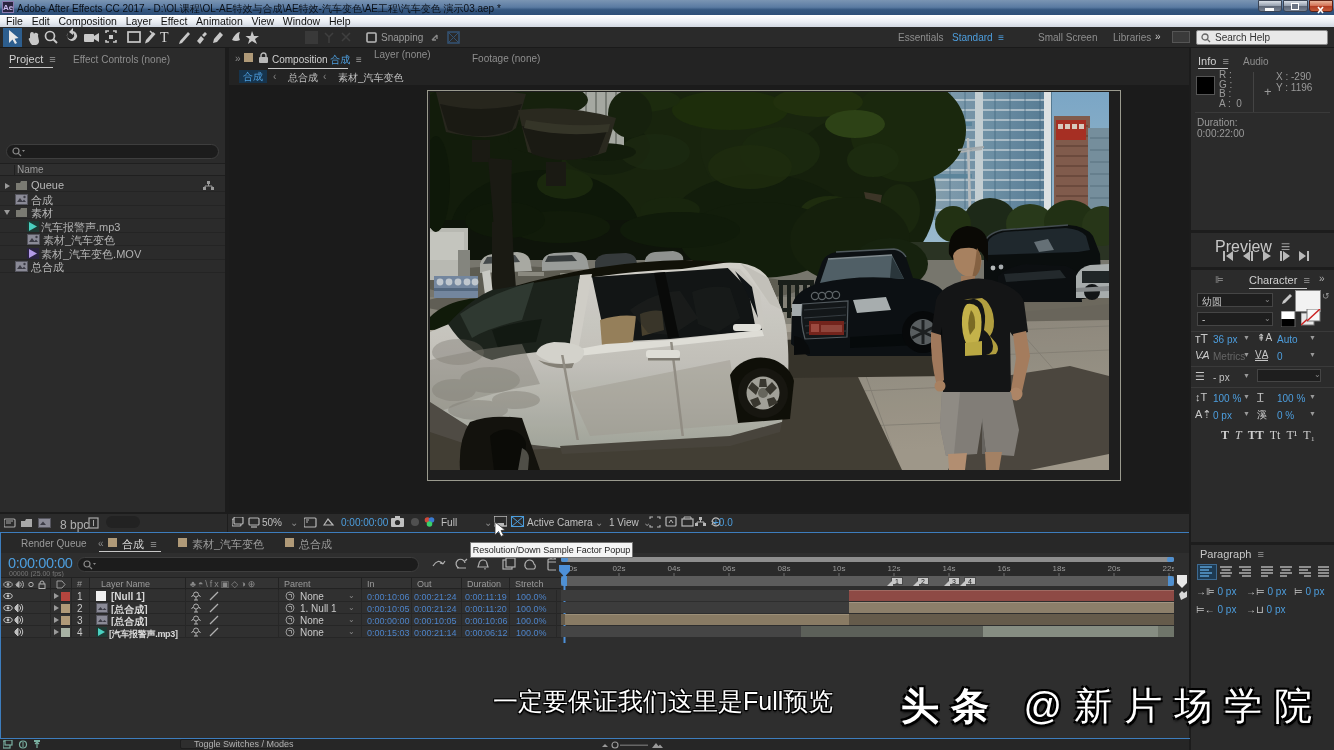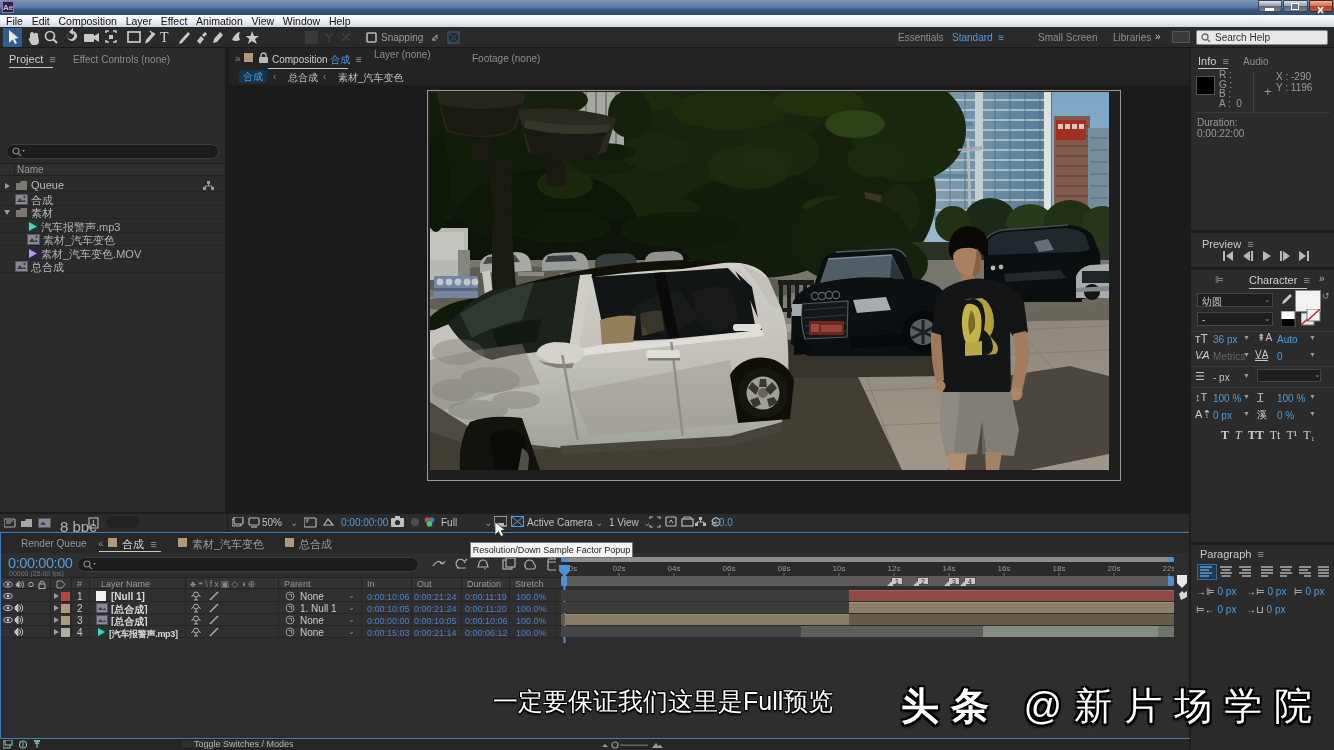--- a/index.html
+++ b/index.html
@@ -15,20 +15,21 @@
   font-size:7px; color:#222; text-align:center; line-height:7px; }
 .mk::before { content:""; position:absolute; left:-5px; top:2px; border:3px solid transparent;
   border-right-color:#c8c8c8; border-bottom-color:#c8c8c8; }
 </style>
 </head>
 <body>
 
 <div class="abs" id="titlebar" style="left:0;top:0;width:1334px;height:18px;
   background:linear-gradient(#7b95b3 0%, #5a7ba2 40%, #33557e 55%, #2a4a74 100%);">
   <div class="abs" style="left:2px;top:1px;width:12px;height:12px;background:#2a2440;border:1px solid #8a7ab0;color:#cabcf0;font-size:8px;line-height:11px;text-align:center;font-weight:bold;">Ae</div>
+  <div class="abs" style="left:17px;top:1.5px;font-size:10px;color:#0a0f16;">Adobe After Effects CC 2017 - D:\OL课程\OL-AE特效与合成\AE特效-汽车变色\AE工程\汽车变色 演示03.aep *</div>
 
   <div class="abs" style="left:1258px;top:0;width:24px;height:12px;background:linear-gradient(#d8dee6,#9aa4b2 45%,#5a6474 50%,#7a8494);border:1px solid #3a4454;border-radius:0 0 3px 3px;">
     <div class="abs" style="left:6px;top:7px;width:9px;height:3px;background:#f8f8f8;"></div>
   </div>
   <div class="abs" style="left:1283px;top:0;width:25px;height:12px;background:linear-gradient(#d8dee6,#9aa4b2 45%,#5a6474 50%,#7a8494);border:1px solid #3a4454;border-radius:0 0 3px 3px;">
     <div class="abs" style="left:7px;top:2px;width:8px;height:7px;border:1px solid #fff;background:#6a7484;"></div>
   </div>
   <div class="abs" style="left:1309px;top:0;width:24px;height:12px;background:linear-gradient(#e8b49a,#d4765a 45%,#b03a20 50%,#c25c3a);border:1px solid #5a2014;border-radius:0 0 3px 3px;">
     <svg width="22" height="10">
         <path d="M8 2 L13 8 M13 2 L8 8" stroke="#fff" stroke-width="1.6"></path>
@@ -614,21 +615,21 @@
 
 <div class="abs" style="left:0;top:514px;width:227px;height:18px;background:#2b2b2b;">
   <svg class="abs" style="left:4px;top:3px;" width="52" height="12">
     <rect x="0" y="2" width="11" height="8" rx="1" fill="none" stroke="#a8a8a8" stroke-width="1.2"></rect>
       <path d="M2 4 l7 0 M2 6 l5 0" stroke="#a8a8a8"></path>
     <path d="M17 4 l4 0 1-2 6 0 0 8 -11 0 z" fill="#a8a8a8"></path>
     <rect x="34" y="1" width="13" height="10" fill="#55555e"></rect>
       <rect x="35" y="2" width="11" height="8" fill="#8a8a96"></rect>
       <path d="M36 8 l3-3.5 3 3.5 z" fill="#3c3c46"></path>
   </svg>
-  <div class="abs" style="left:60px;top:4px;font-size:15px;color:#b0b0b0;">8 bpc</div>
+  <div class="abs" style="left:60px;top:4px;font-size:12px;color:#b0b0b0;">8 bpc</div>
   <svg class="abs" style="left:88px;top:3px;" width="12" height="12">
       <rect x="1" y="1" width="9" height="10" fill="none" stroke="#a8a8a8" stroke-width="1.2"></rect>
       <path d="M5.5 3 l0 6" stroke="#a8a8a8"></path>
     </svg>
   <div class="abs" style="left:106px;top:2px;width:34px;height:12px;background:#222;border-radius:6px;"></div>
 </div>
 
 <div class="abs" id="timeline" style="left:0;top:532px;width:1190px;height:212px;background:#2e2e2e;border-left:1px solid #3d7dbd;border-right:1px solid #3d7dbd;border-top:1px solid #3d7dbd;">
 
   <div class="abs" style="left:0;top:0;width:1188px;height:20px;background:#282828;">
@@ -933,21 +934,21 @@
   <div class="abs" style="left:52px;top:8px;color:#8e8e8e;">Audio</div>
   <div class="abs" style="left:5px;top:28px;width:19px;height:19px;background:#000;border:1px solid #555;"></div>
   <div class="abs" style="left:28px;top:22px;line-height:9.5px;color:#9a9a9a;">R :<br>G :<br>B :<br>A :&nbsp;&nbsp;0</div>
   <div class="abs" style="left:62px;top:24px;width:1px;height:40px;background:#444;"></div>
   <div class="abs" style="left:73px;top:36px;font-size:13px;color:#9a9a9a;">+</div>
   <div class="abs" style="left:85px;top:23px;color:#9a9a9a;">X : -290<br>Y : 1196</div>
   <div class="abs" style="left:4px;top:64px;width:135px;height:1px;background:#3a3a3a;"></div>
   <div class="abs" style="left:6px;top:69px;color:#9a9a9a;">Duration:<br>0:00:22:00</div>
 
   <div class="abs" style="left:0;top:182px;width:143px;height:3px;background:#1d1d1d;"></div>
-  <div class="abs" style="left:11px;top:190px;font-size:11px;color:#c8c8c8;">Preview&nbsp;&nbsp;<span style="color:#9a9a9a;">≡</span></div>
+  <div class="abs" style="left:24px;top:190px;font-size:16px;color:#c8c8c8;">Preview&nbsp;&nbsp;<span style="color:#9a9a9a;">≡</span></div>
   <svg class="abs" style="left:32px;top:203px;" width="90" height="11" fill="#b8b8b8">
     <path d="M0 0 h2 v10 h-2 z M3 5 l7-5 v10 z"></path>
     <path d="M20 5 l7-5 v10 z M28 0 h2 v10 h-2 z"></path>
     <path d="M40 0 l8 5 -8 5 z"></path>
     <path d="M57 0 h2 v10 h-2 z M60 0 l7 5 -7 5 z"></path>
     <path d="M76 0 l7 5 -7 5 z M84 0 h2 v10 h-2 z"></path>
   </svg>
 
   <div class="abs" style="left:0;top:219px;width:143px;height:3px;background:#1d1d1d;"></div>
   <div class="abs" style="left:24px;top:226px;color:#9a9a9a;">⊫</div>

